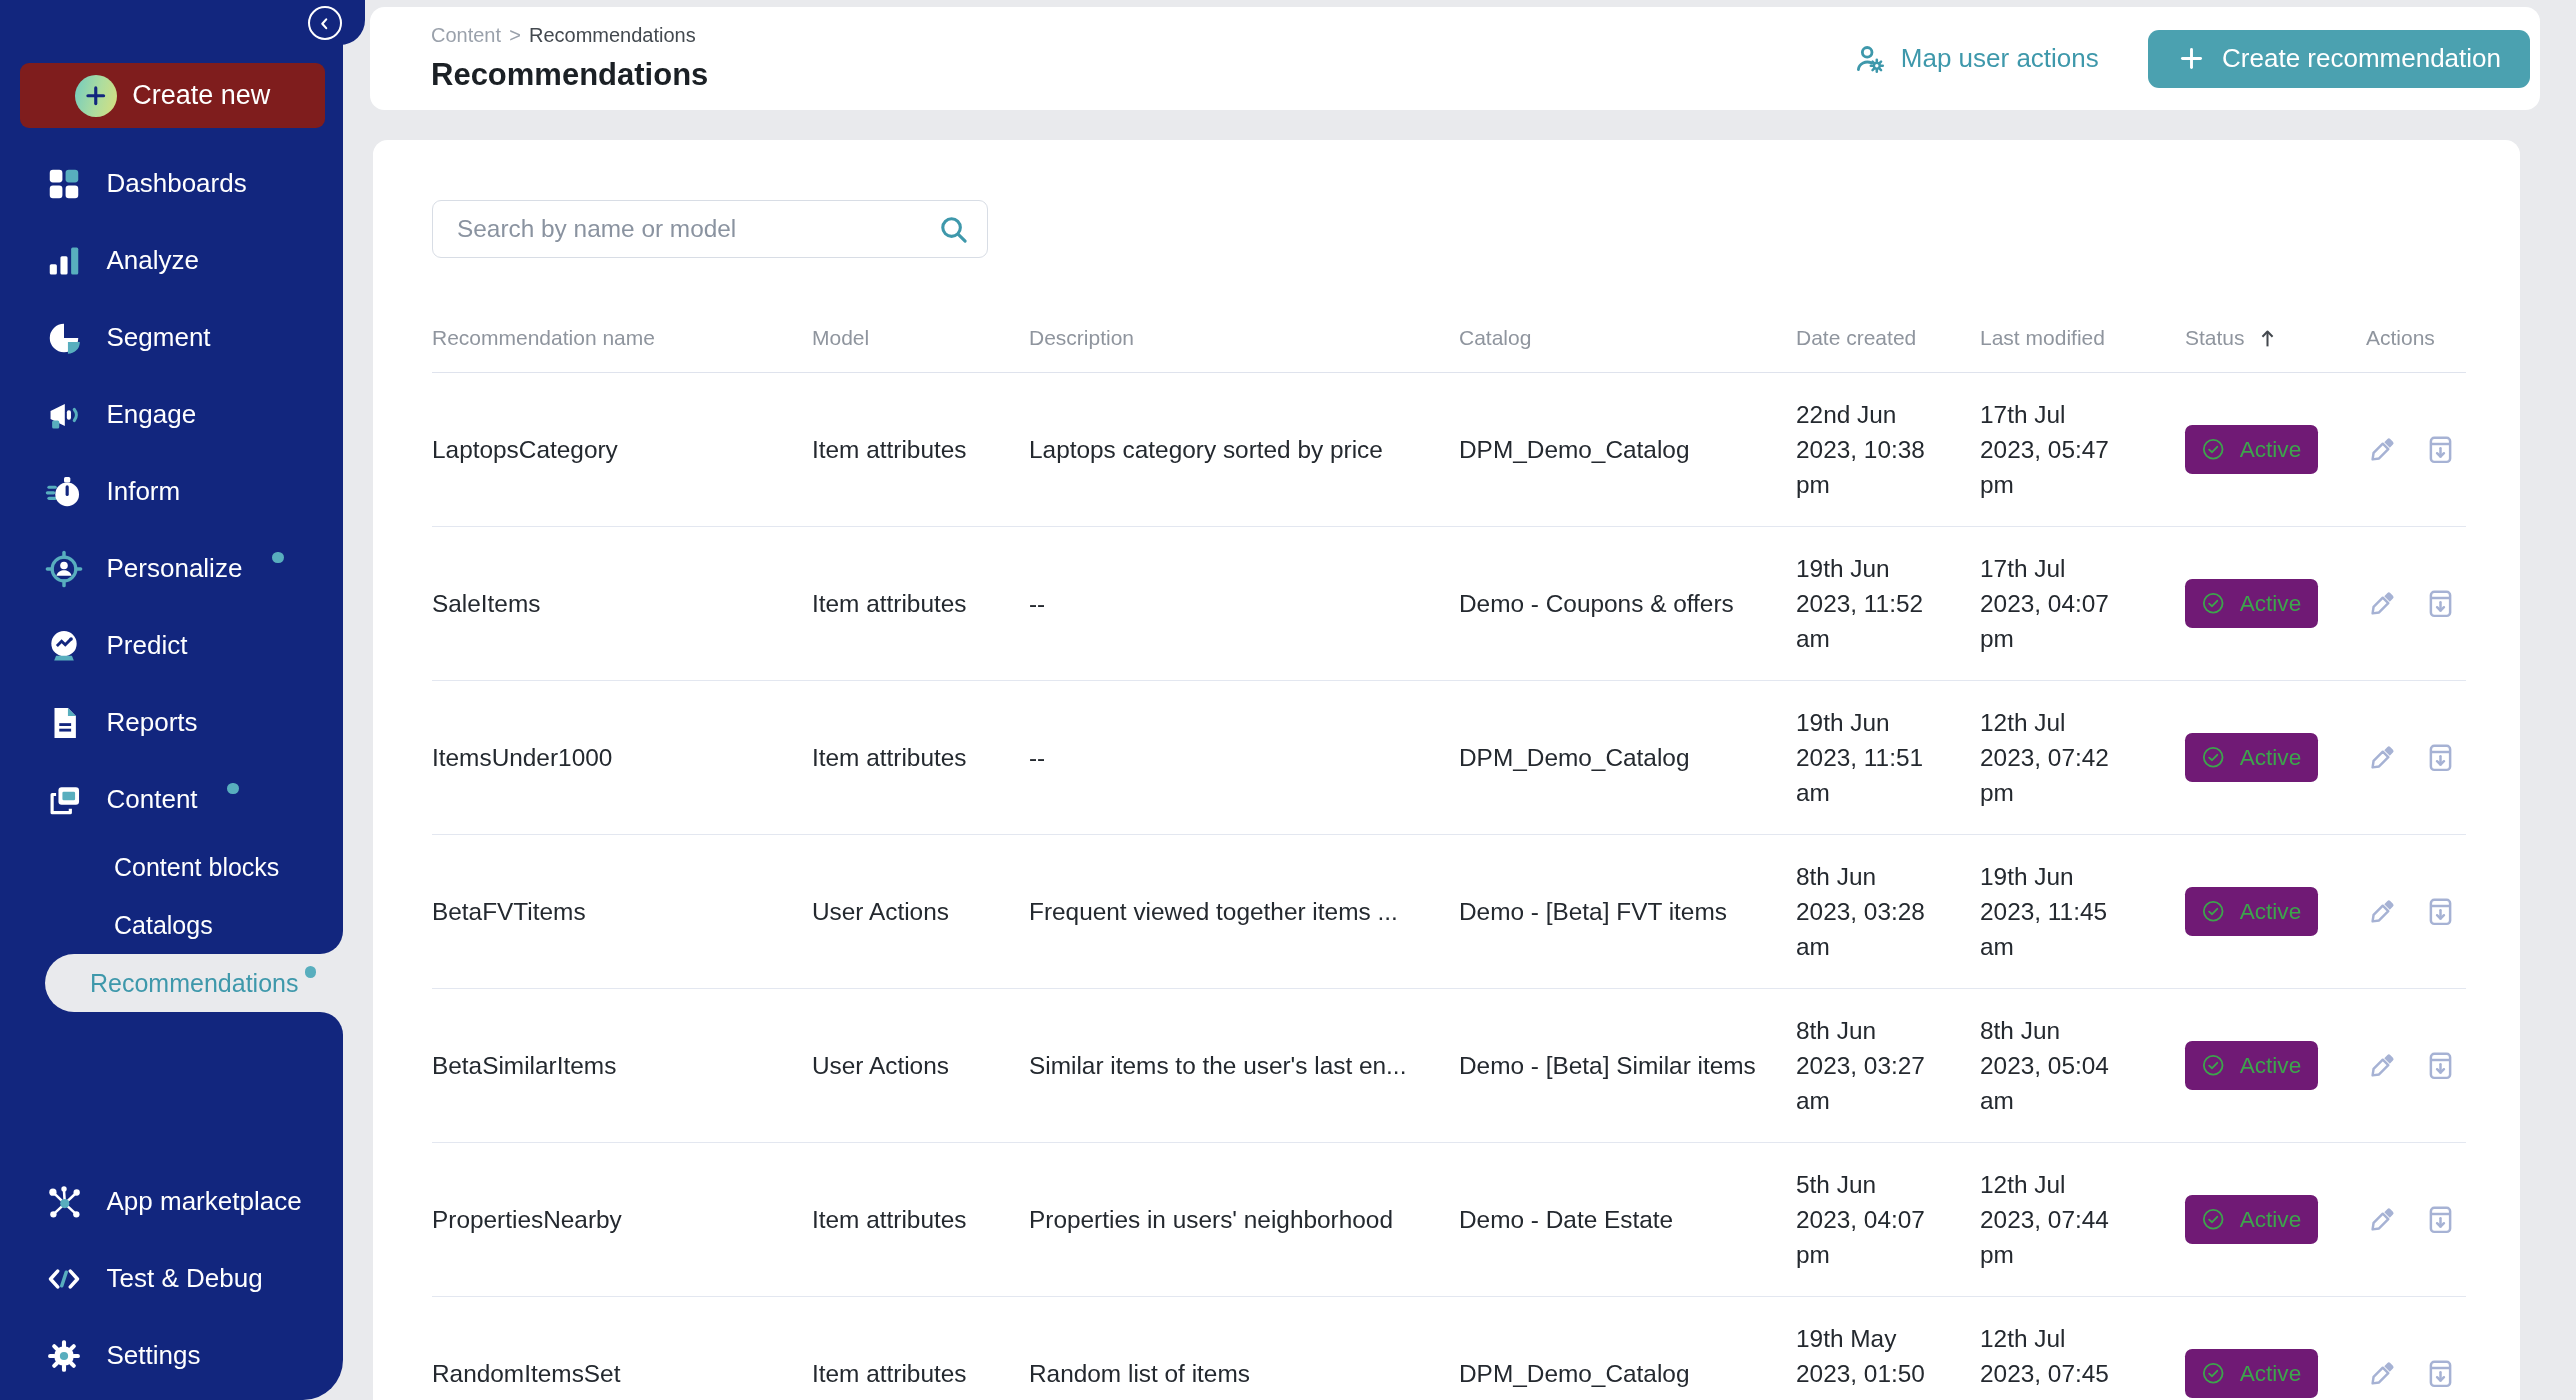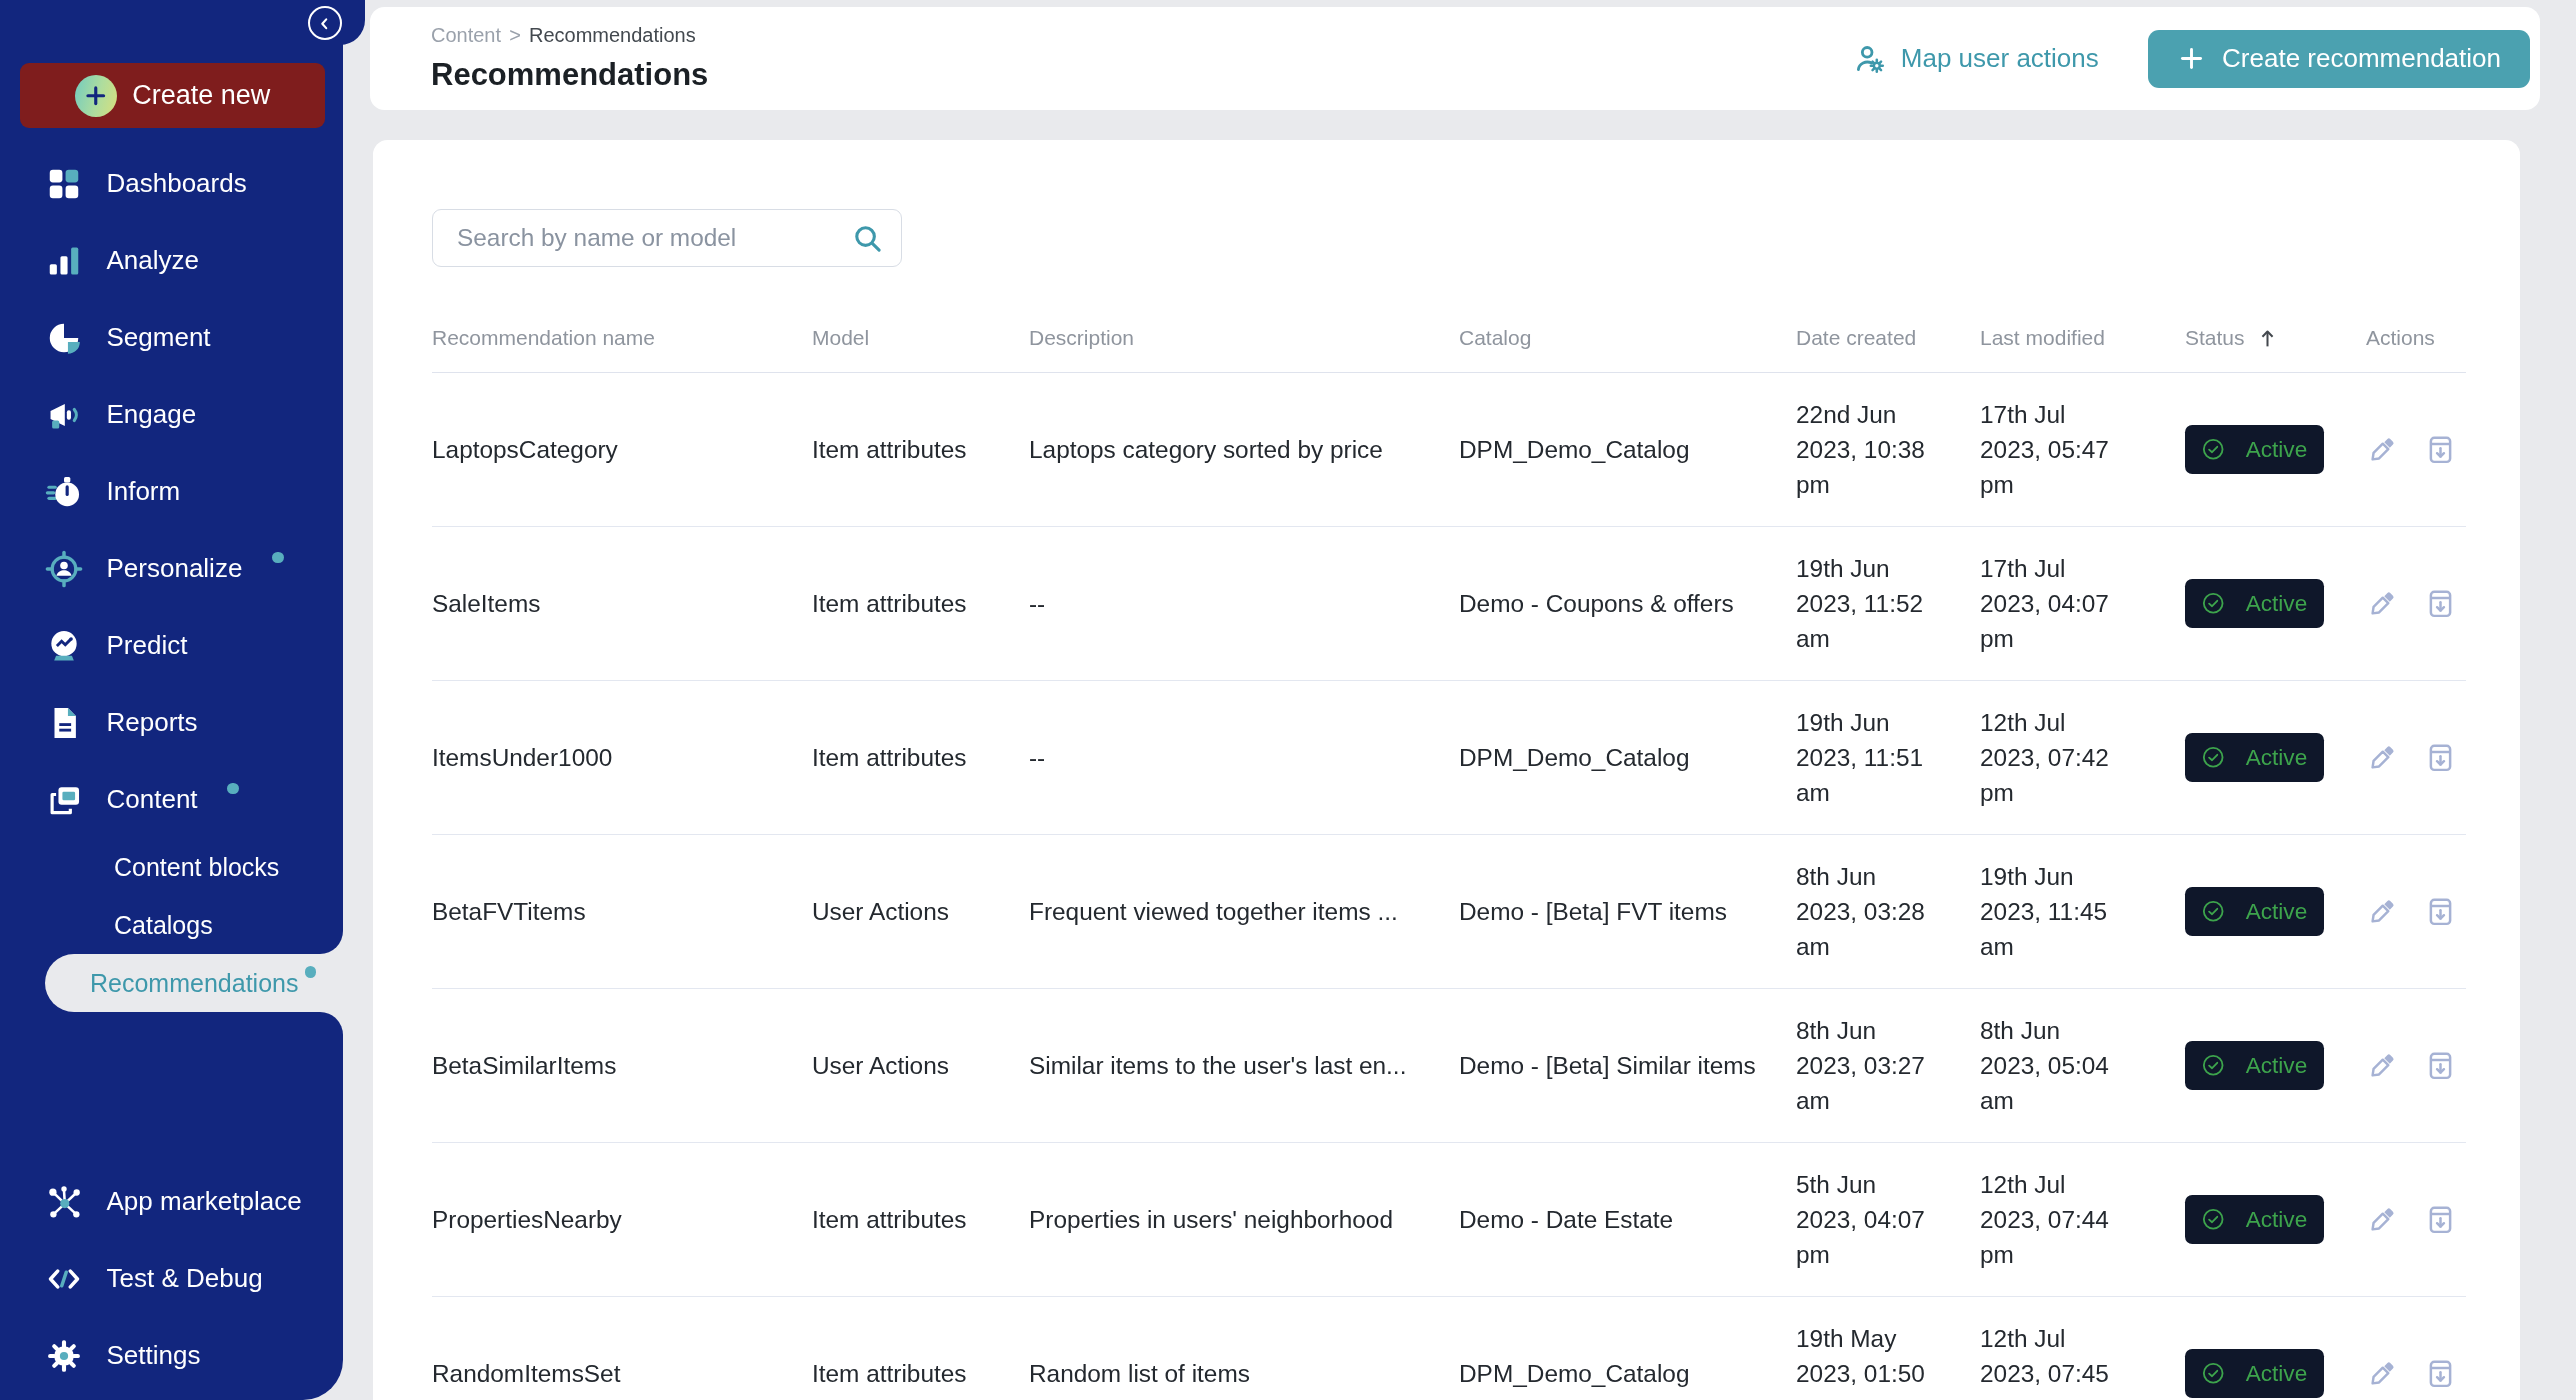--- a/index.html
+++ b/index.html
@@ -100,22 +100,22 @@
     display: flex; align-items: center; gap: 16.3px; cursor: pointer;
   }
 
   
   .card {
     position: absolute; left: 373px; top: 140px;
     width: 2147px; height: 1355px;
     background: #fff; border-radius: 14.5px;
   }
   .search-wrap {
-    position: absolute; left: 59px; top: 69px;
-    width: 470px; height: 58px;
+    position: absolute; left: 59px; top: 60px;
+    width: 556px; height: 58px;
     border: 1.8px solid #d8dde5; border-radius: 9px;
     display: flex; align-items: center; padding: 0 18px 0 22px; gap: 11px;
   }
   .search-wrap input {
     border: none; outline: none; flex: 1; min-width: 0;
     font-size: 24.4px; color: #333; font-family: inherit; background: transparent;
   }
   .search-wrap input::placeholder { color: #8a93a0; }
   .table { position: absolute; left: 59px; top: 164px; width: 2034px; }
   .grid-cols {
@@ -131,22 +131,22 @@
   .th { display: flex; align-items: center; gap: 9px; cursor: pointer; padding-right: 18px; }
   .row {
     height: 154px;
     border-bottom: 1.8px solid #e3e7f0;
     color: #24292f; font-size: 24.4px;
     cursor: pointer;
   }
   .cell { padding-right: 25px; overflow: hidden; white-space: nowrap; }
   .date-cell { white-space: pre-line; line-height: 35px; }
   .badge {
-    display: inline-flex; align-items: center; gap: 20px;
-    background: #0f172a; color: #3da44c;
+    display: inline-flex; align-items: center; gap: 14px;
+    background: #701a75; color: #3da44c;
     font-size: 22.6px; padding: 11.7px 16.3px; border-radius: 7.2px; justify-content: space-between;
   }
   .actions-cell { display: flex; gap: 25px; align-items: center; }
   .icon-btn { background: none; border: none; padding: 0; cursor: pointer; display: flex; }
 </style>
 </head>
 <body>
 
 <div class="sidebar">
   <div class="collapse-tab"></div>

